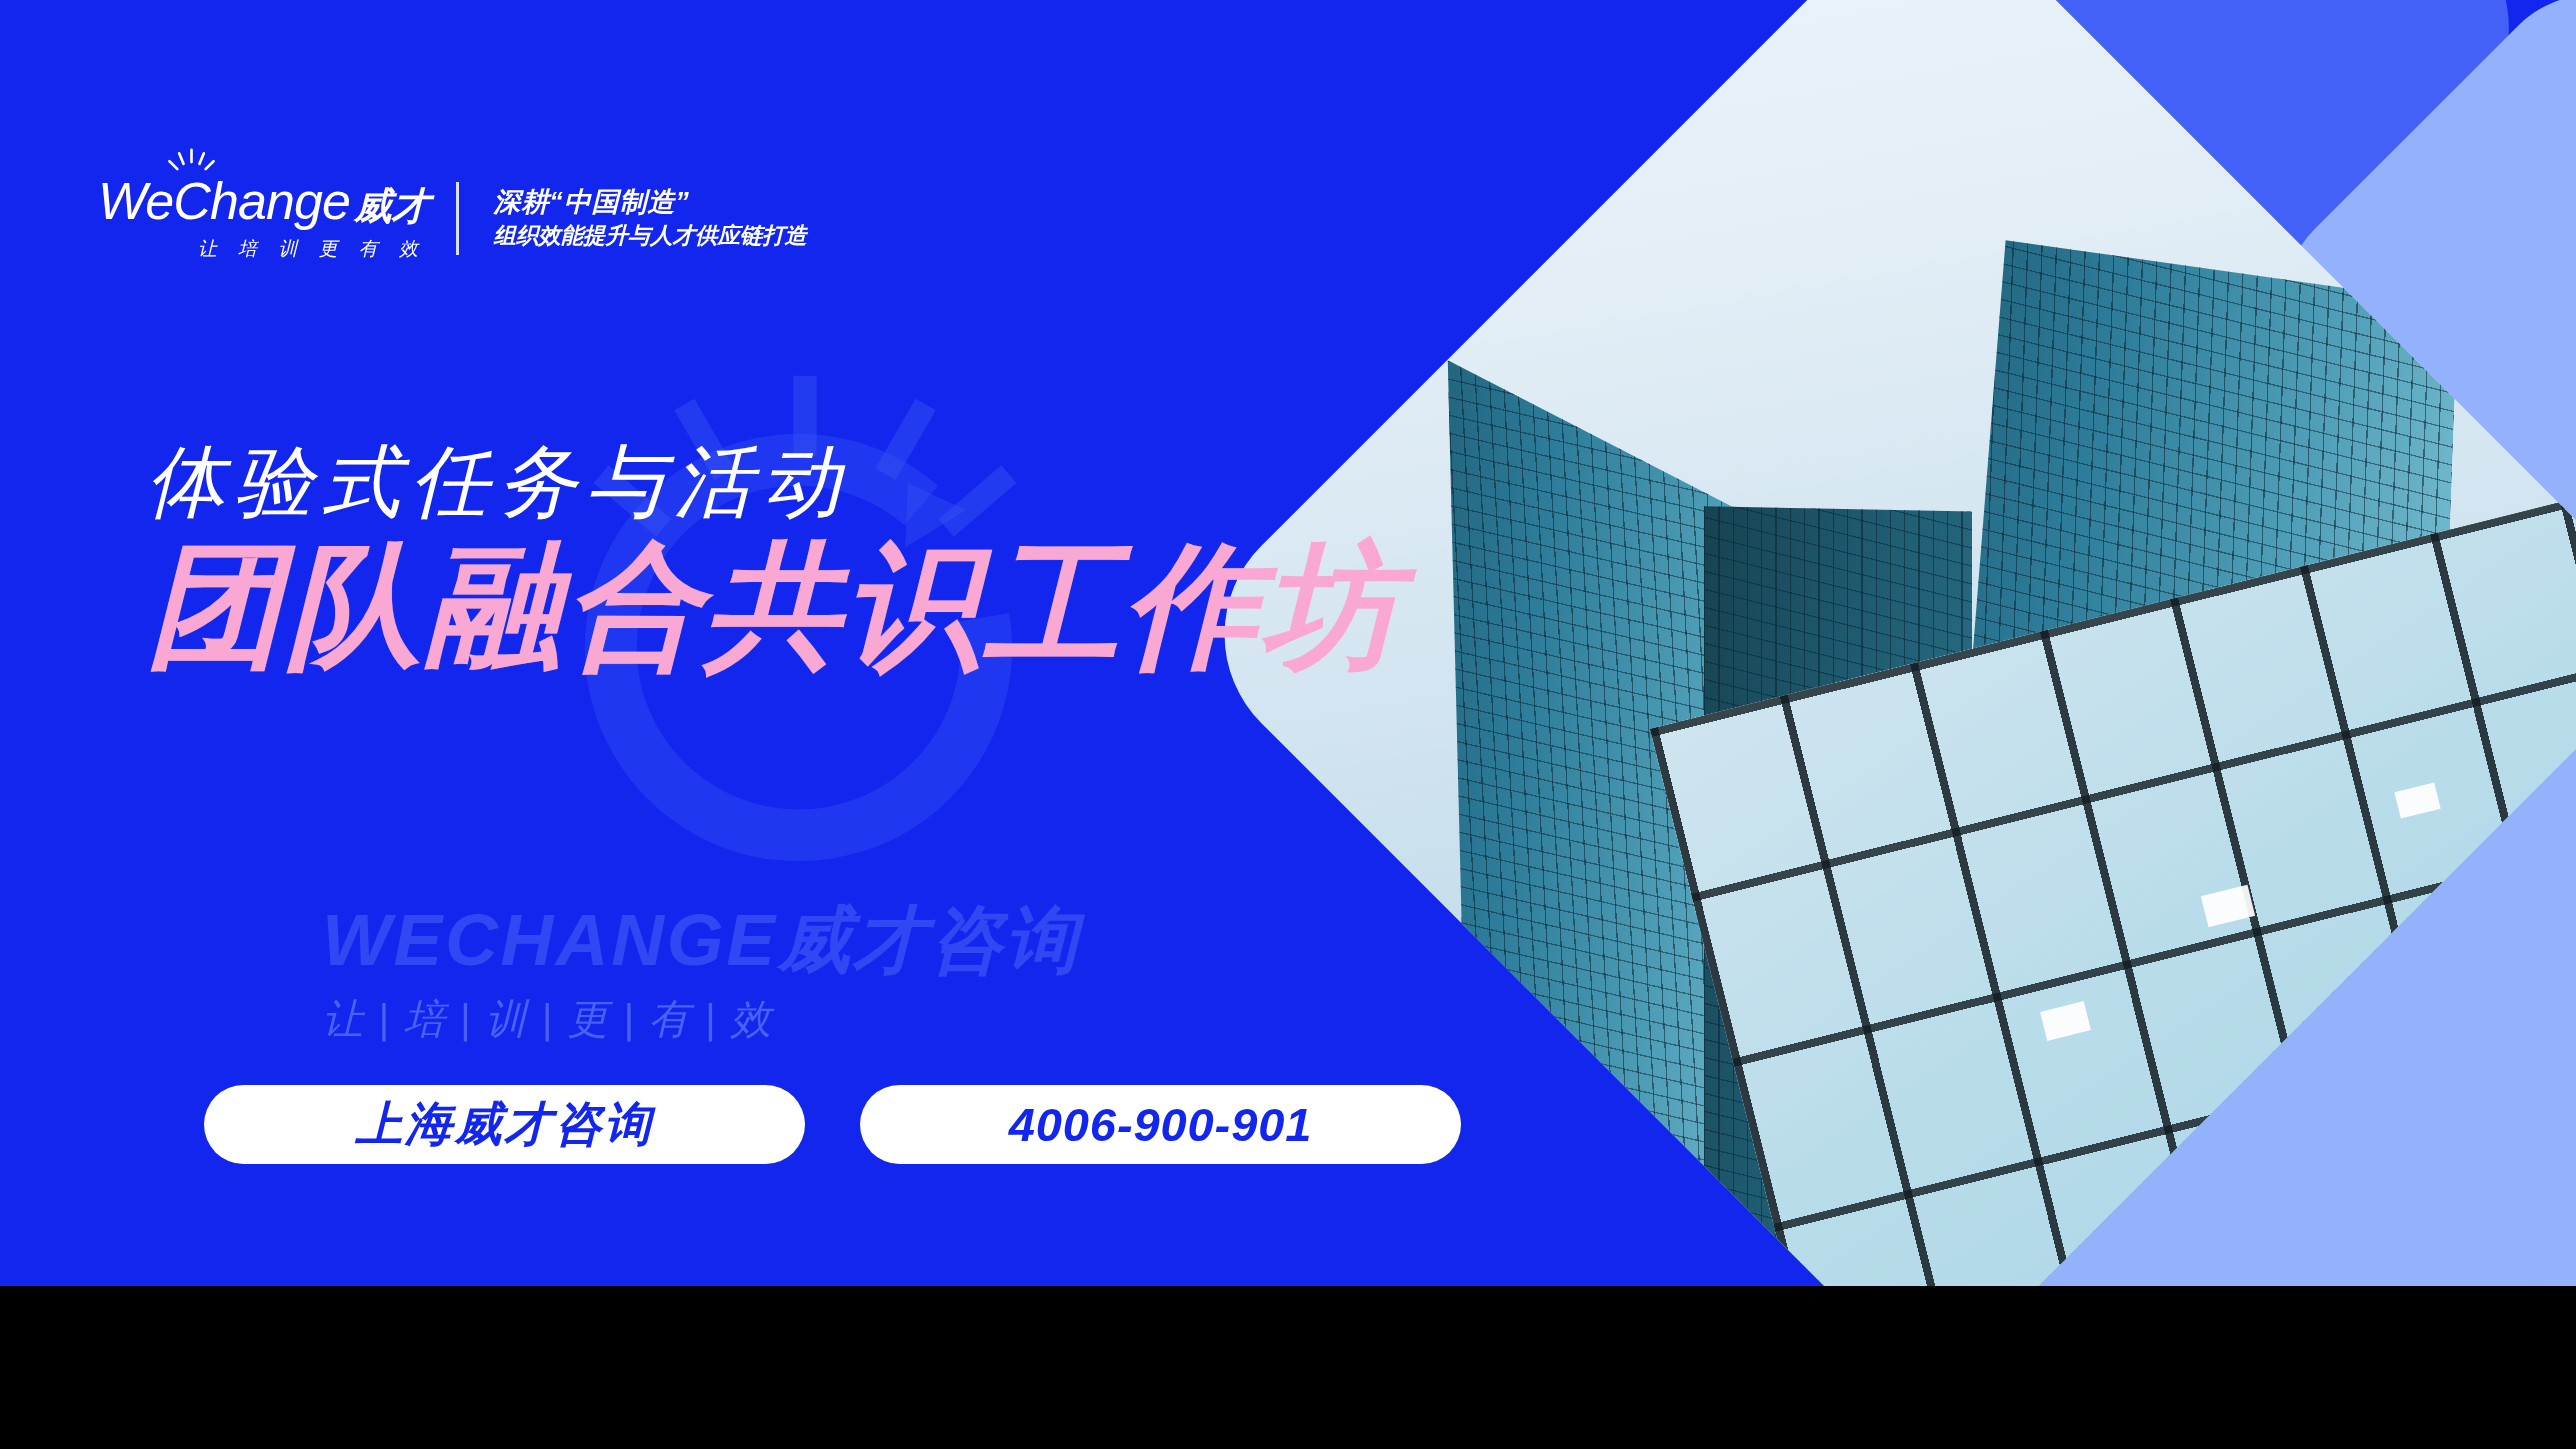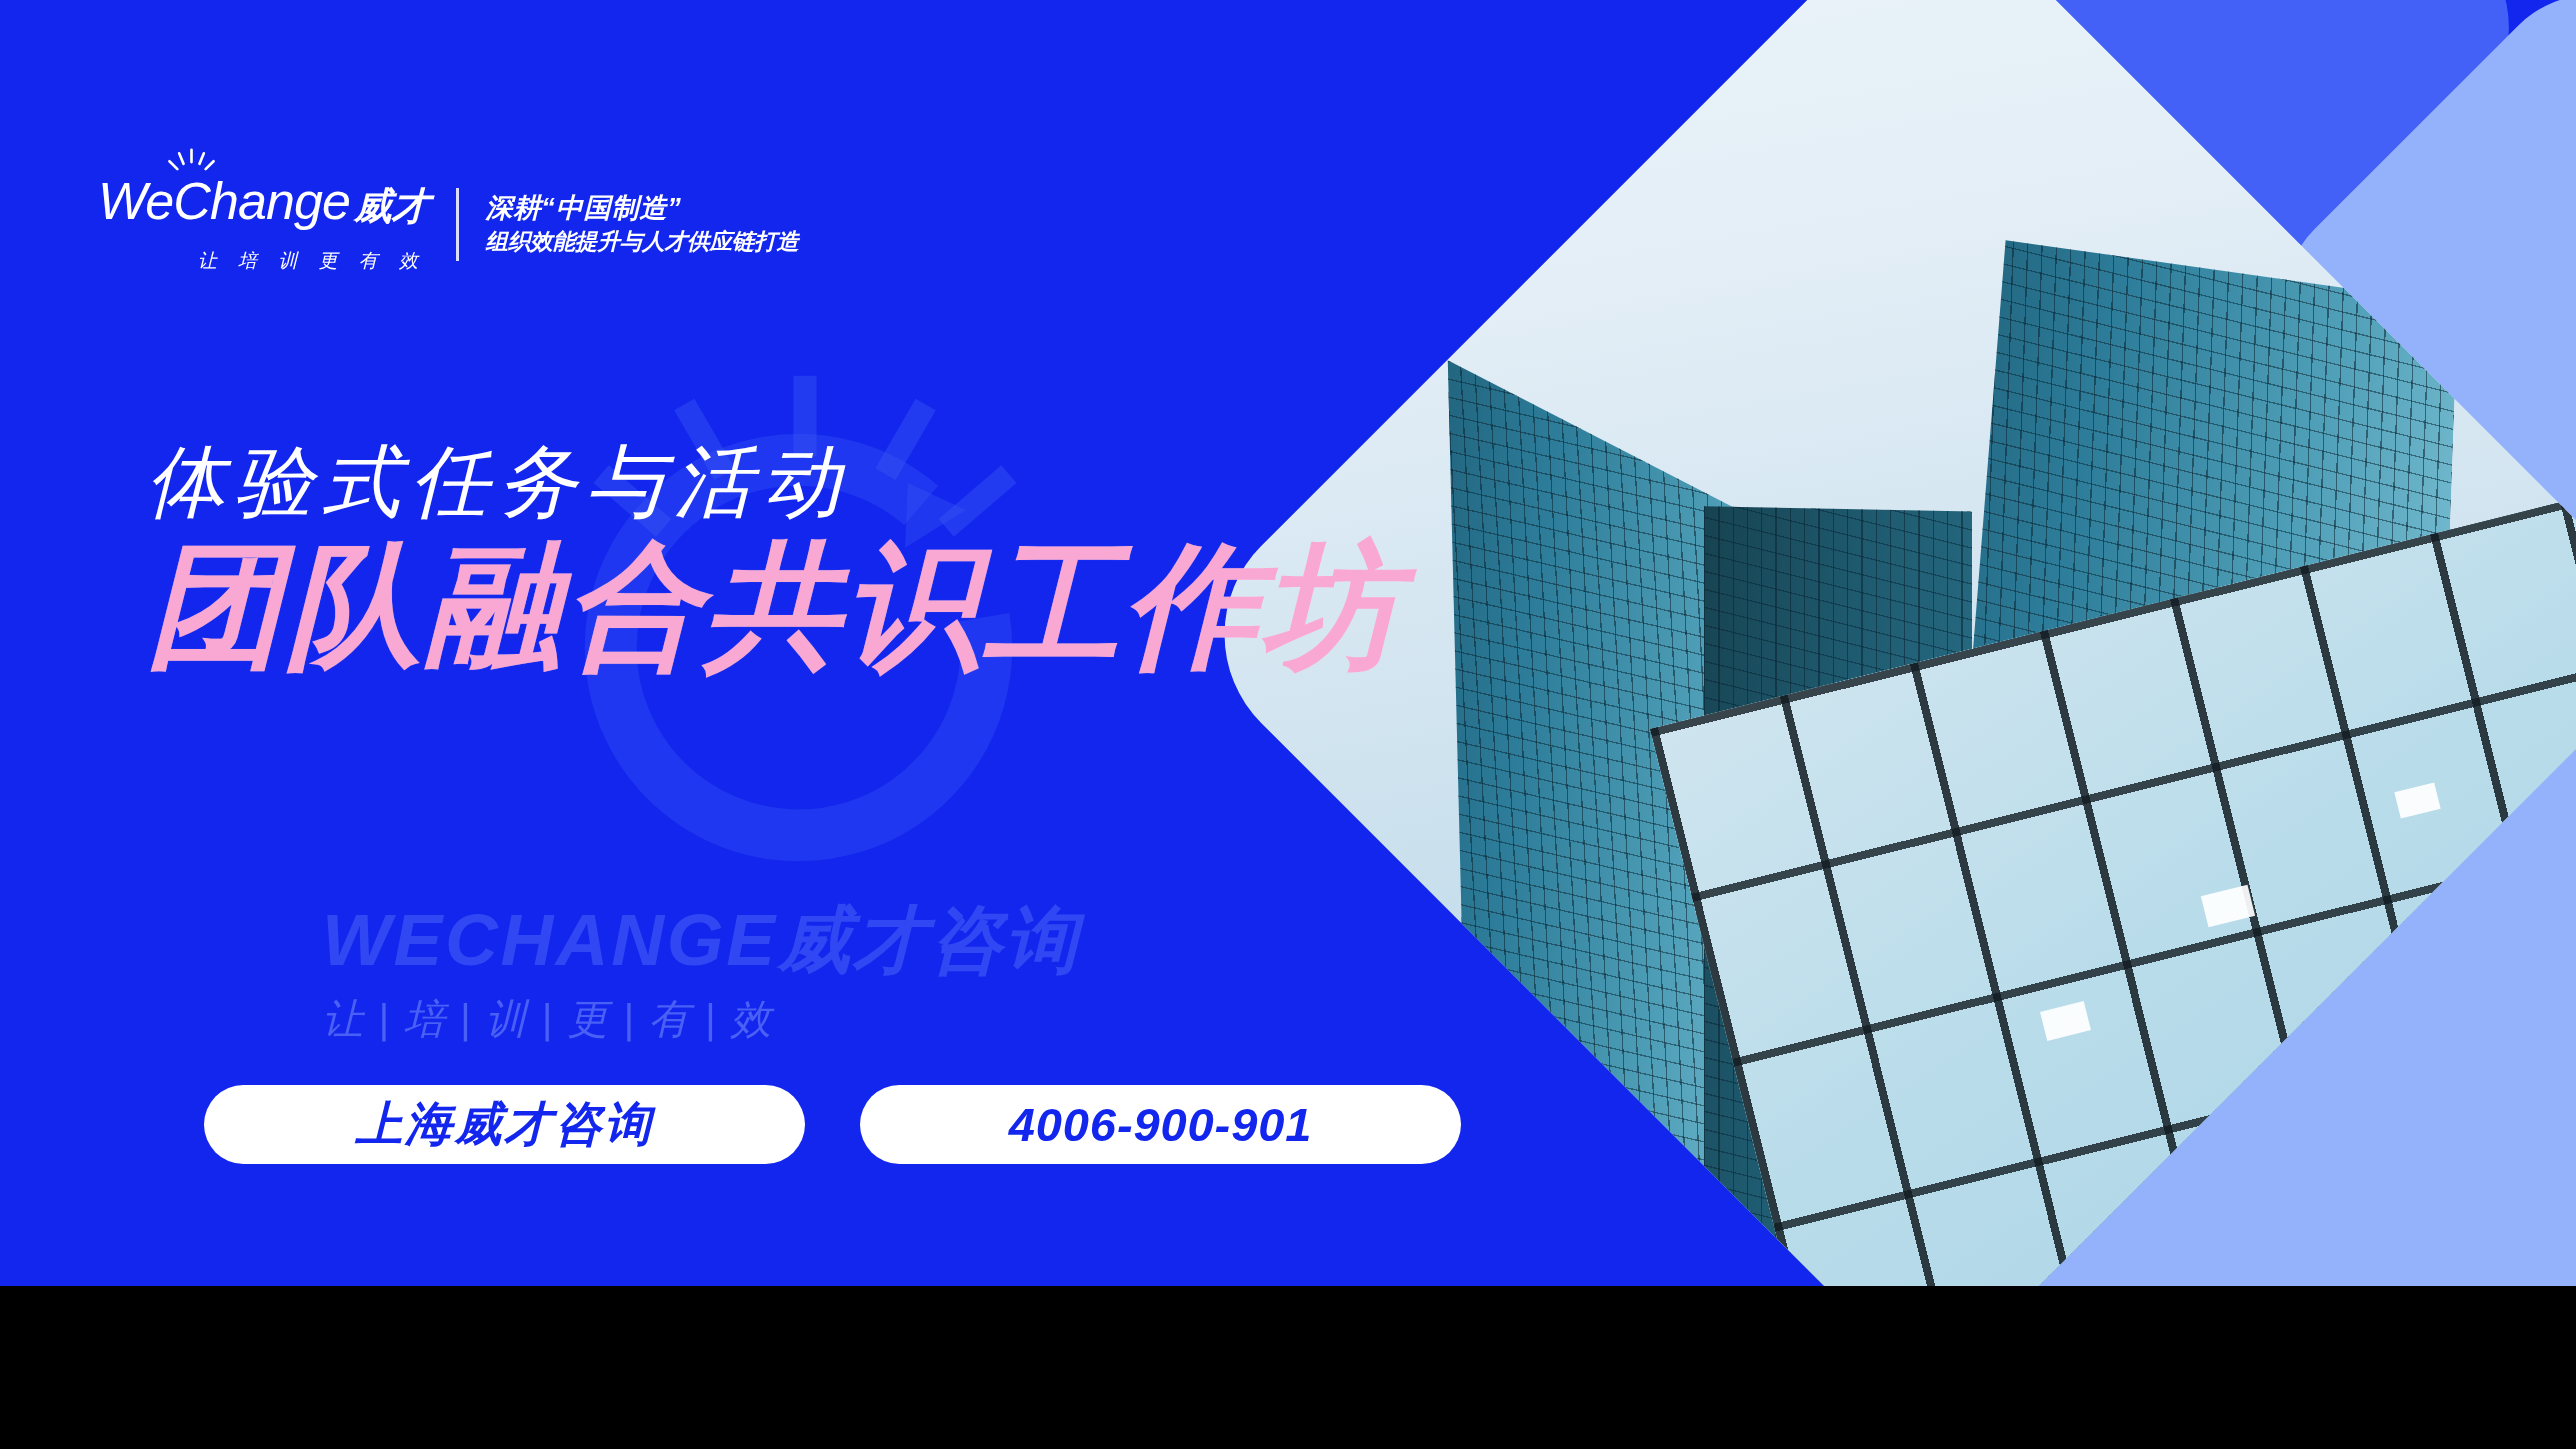--- a/index.html
+++ b/index.html
@@ -187,34 +187,35 @@
     font-size: 38px;
     font-weight: 700;
     margin-left: 3.6px;
     letter-spacing: 0;
   }
   #logo-sub {
     color: #ffffff;
     font-size: 19px;
     letter-spacing: 8px;
     text-align: right;
-    margin-top: 21px;
+    margin-top: 9px;
     padding-right: 3.6px;
   }
   #logo-divider {
     width: 2.7px;
     height: 73px;
     background: rgba(255,255,255,.85);
     margin: 0 3.6px;
   }
   #logo-right {
     display: flex;
     flex-direction: column;
     justify-content: center;
     gap: 9px;
+    margin-left: 8px;
   }
   #logo-right-line1 {
     color: #ffffff;
     font-size: 27px;
     font-weight: 700;
     letter-spacing: 0.9px;
     line-height: 1;
   }
   #logo-right-line2 {
     color: #ffffff;

